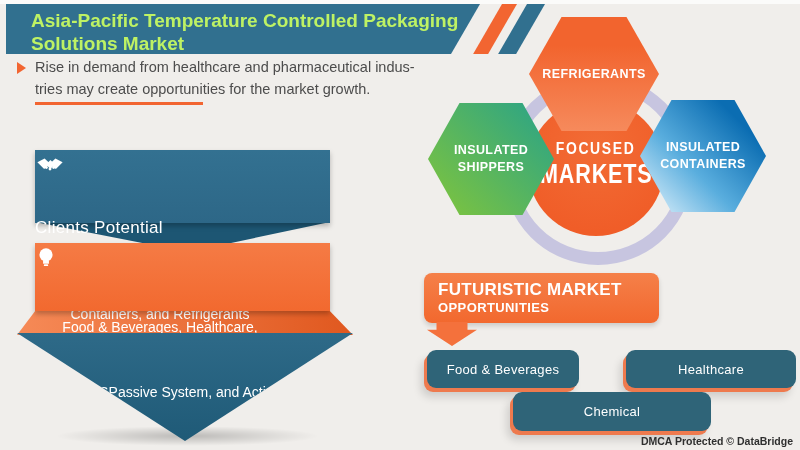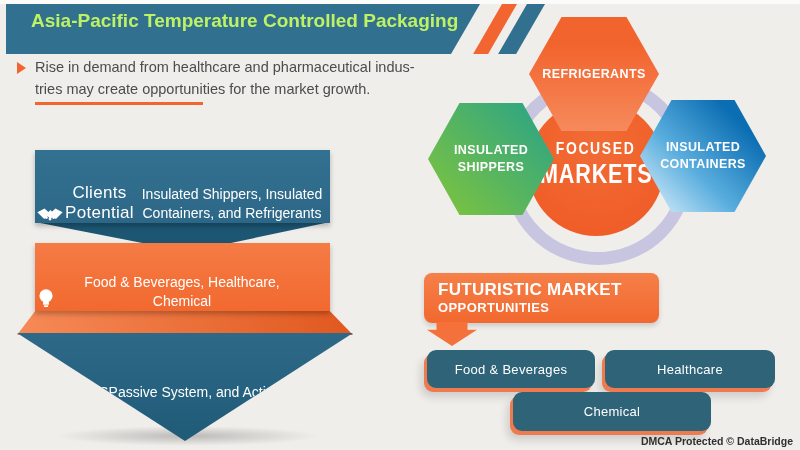--- a/index.html
+++ b/index.html
@@ -28,21 +28,21 @@
   .bullet {
     left:17px; top:62px; width:0; height:0;
     border-left:9px solid #f26531;
     border-top:6px solid transparent; border-bottom:6px solid transparent;
   }
   .subtitle { left:35px; top:56px; width:420px; font-size:14.5px; color:#4c4c4c; line-height:1.55; }
   .divider { left:35px; top:102px; width:168px; height:3px; background:#f26531; }
 
   
   .stage-box { width:295px; left:35px; color:#fff; text-align:center;
-               display:flex; align-items:flex-end; }
+               display:flex; flex-direction:column; align-items:flex-start;gap:44px; }
   .stage1 { top:150px; height:73px; background:linear-gradient(180deg,#337191,#2d6787);
             box-shadow:0 3px 5px rgba(0,0,0,.25); z-index:2; padding-top:5px;}
   .stage2 { top:243px; height:68px; background:linear-gradient(180deg,#f57b45,#f2692f);
             box-shadow:0 3px 5px rgba(0,0,0,.25); z-index:2; padding-top:4px;}
   .fold1 { left:35px; top:222px; width:295px; height:30px; background:#1d5673;
            clip-path:polygon(0 0,100% 0,52% 100%); z-index:1; }
   .fold2 { left:17px; top:311px; width:336px; height:24px;
            background:linear-gradient(90deg,#f68a57,#e0581f);
            clip-path:polygon(5.4% 0,93.1% 0,100% 100%,0 100%); z-index:1; }
   .funnel-triangle {
@@ -88,34 +88,35 @@
     box-shadow:0 3px 5px rgba(0,0,0,.15); }
   .fut-l1 { font-size:17px; font-weight:800; letter-spacing:.3px; }
   .fut-l2 { font-size:13px; font-weight:bold; letter-spacing:.4px; }
   .fut-arrow { left:427px; top:322px; width:50px; height:24px; background:#f4713c;
     clip-path:polygon(19% 0,81% 0,81% 32%,100% 32%,50% 100%,0 32%,19% 32%); }
 
   .opp-btn { height:38px; background:#2f6478; border-radius:9px; color:#fff;
     font-size:13px; letter-spacing:.3px; display:flex; align-items:center;
     justify-content:center;
     box-shadow:-3px 4px 0 0 #ee7a4e, -6px 9px 9px rgba(0,0,0,.14); }
-  .btn-food   { left:427px; top:350px; width:168px; }
-  .btn-health { left:605px; top:350px; width:170px; }
+  .btn-food   { left:427px; top:350px; width:152px; }
+  .btn-health { left:626px; top:350px; width:170px; }
   .btn-chem   { left:513px; top:392px; width:198px; height:39px; }
 
   .dmca { right:7px; top:435px; font-size:10.5px; font-weight:600; color:#2f2f2f; }
 
   .icon-svg { fill:#fff; }
 </style>
 </head>
 <body>
 
 <div class="abs top-strip"></div>
 <div class="abs banner">
   <div>Asia-Pacific Temperature Controlled Packaging</div>
+  <div>Solutions Market</div>
 </div>
 <div class="abs stripe orange"></div>
 <div class="abs stripe blue"></div>
 
 <div class="abs bullet"></div>
 <div class="abs subtitle">
   <div>Rise in demand from healthcare and pharmaceutical indus-</div>
   <div>tries may create opportunities for the market growth.</div>
 </div>
 <div class="abs divider"></div>

